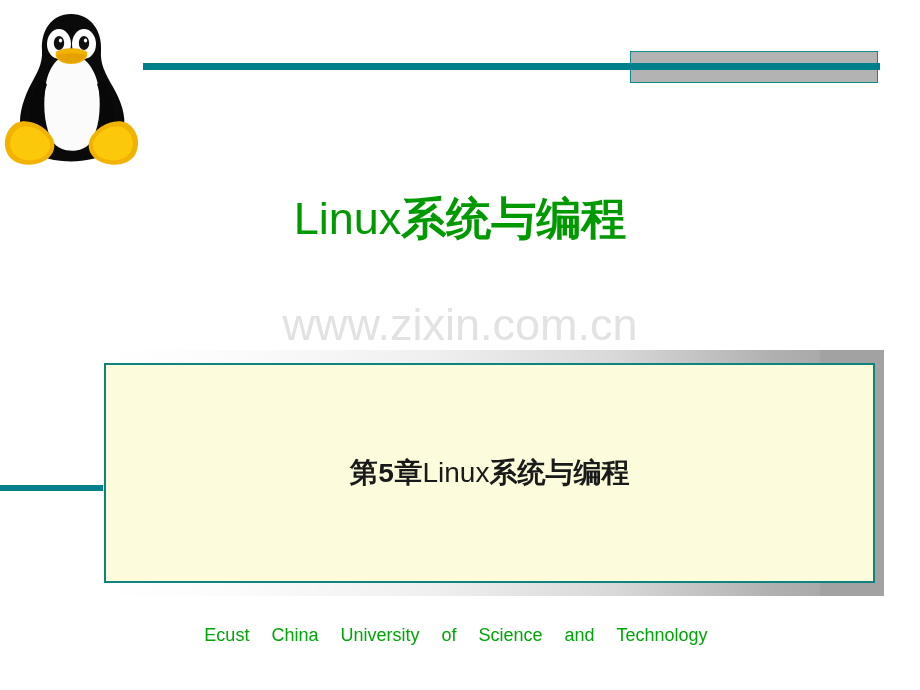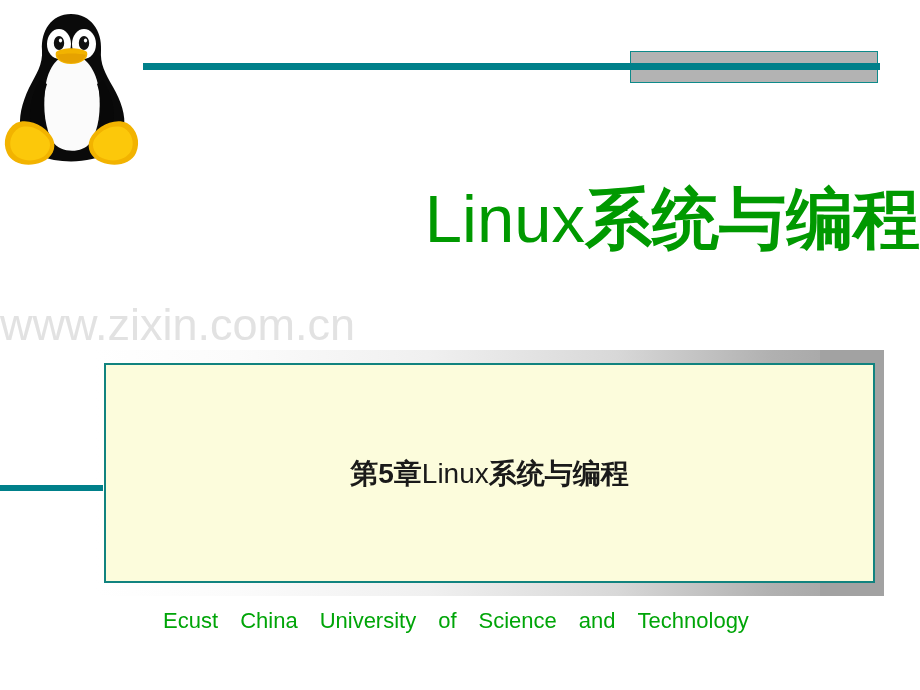--- a/index.html
+++ b/index.html
@@ -49,37 +49,37 @@
     box-sizing: border-box;
     z-index: 3;
   }
 
   
   #main-title {
     position: absolute;
     left: 0;
     top: 186px;
     width: 920px;
-    text-align: right;
-    font-size: 67px;
+    text-align: center;
+    font-size: 45px;
     line-height: 66px;
     color: #009900;
     letter-spacing: 0px;
     white-space: nowrap;
   }
   #main-title .latin { font-family: "Liberation Sans", "DejaVu Sans", sans-serif; }
   #main-title .cjk   { font-family: "DejaVu Sans", "Liberation Sans", sans-serif; font-weight: bold; }
 
   
   #watermark {
     position: absolute;
     left: 0;
     top: 298px;
     width: 920px;
-    text-align: left;
+    text-align: center;
     font-size: 45px;
     line-height: 54px;
     color: #e2e2e2;
     white-space: nowrap;
     letter-spacing: 0px;
   }
 
   
   #content-plate {
     position: absolute;
@@ -118,42 +118,42 @@
   #content-box-text {
     font-size: 28px;
     line-height: 40px;
     color: #1a1a1a;
     white-space: nowrap;
     text-align: center;
     position: relative;
     top: 1px;
   }
   #content-box-text .latin { font-family: "Liberation Sans", "DejaVu Sans", sans-serif; }
-  #content-box-text .cjk   { font-family: Liberation Sans, sans-serif; font-weight: bold; }
+  #content-box-text .cjk   { font-family: Liberation Mono, monospace; font-weight: bold; }
 
   
   #left-rule {
     position: absolute;
     left: 0px;
     top: 485px;
     width: 103px;
     height: 6px;
     background: #00808a;
     z-index: 3;
   }
 
   
   #footer {
     position: absolute;
     left: 0;
-    top: 608px;
+    top: 622px;
     width: 912px;
     text-align: center;
     color: #00a508;
-    font-size: 22px;
+    font-size: 18px;
     line-height: 26px;
     white-space: nowrap;
   }
   #footer .word { display: inline-block; margin: 0 11px; }
 </style>
 </head>
 <body>
 
 <div id="tux-logo">
   <svg width="143" height="181" viewBox="0 0 143 181" xmlns="http://www.w3.org/2000/svg">

